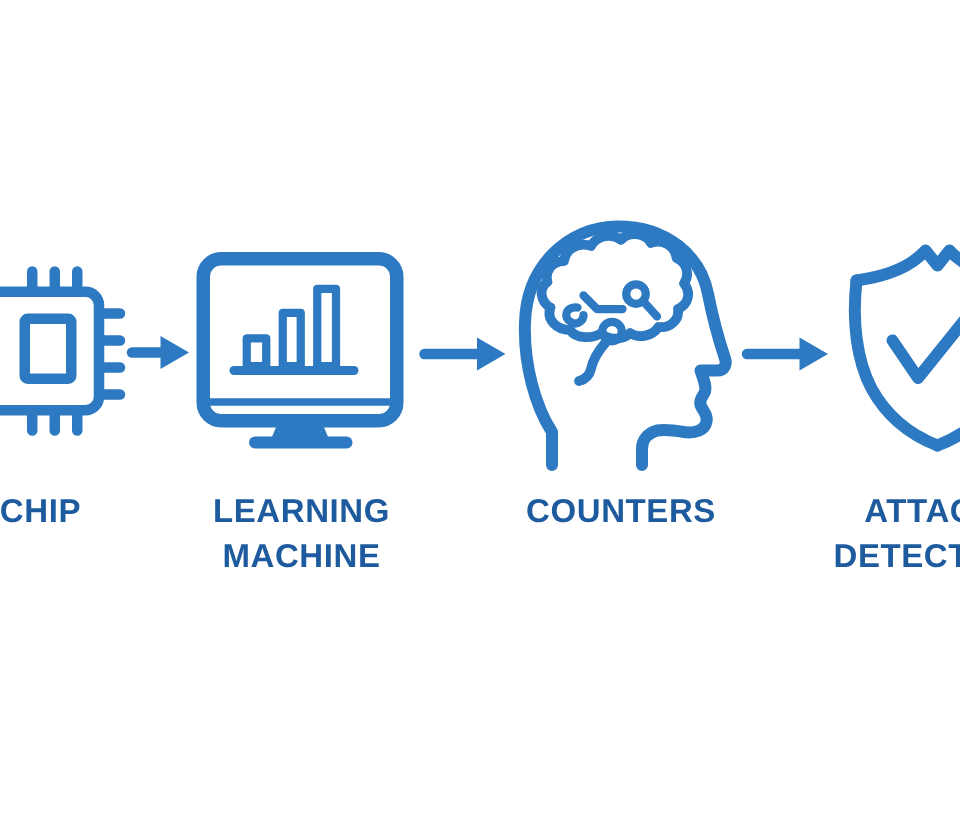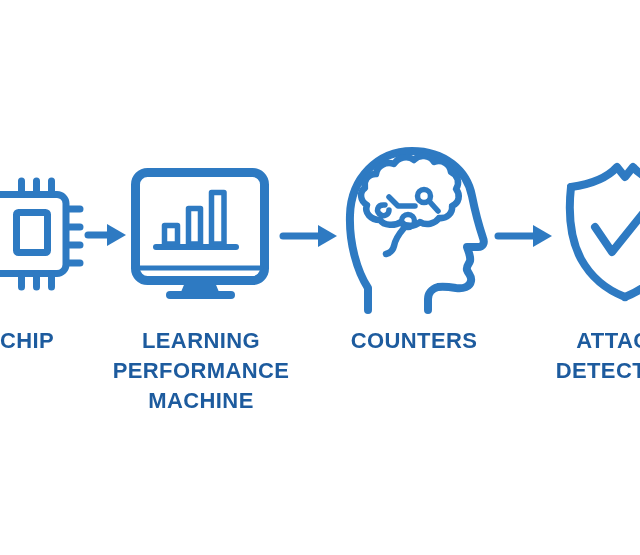--- a/index.html
+++ b/index.html
@@ -123,21 +123,20 @@
       <path class="stroke" stroke-width="8" d="M 595,227 L 612,252 L 649,206"></path>
     </g>
   </svg>
 
   <div class="label" style="left:-123px">
     <span>CHIP</span>
   </div>
 
   <div class="label" style="left:51px">
     <span>LEARNING</span>
-    <span>PERFORMANCE</span>
     <span>MACHINE</span>
   </div>
 
   <div class="label" style="left:264px">
     <span>COUNTERS</span>
   </div>
 
   <div class="label" style="left:471px">
     <span>ATTACK</span>
     <span>DETECTION</span>

